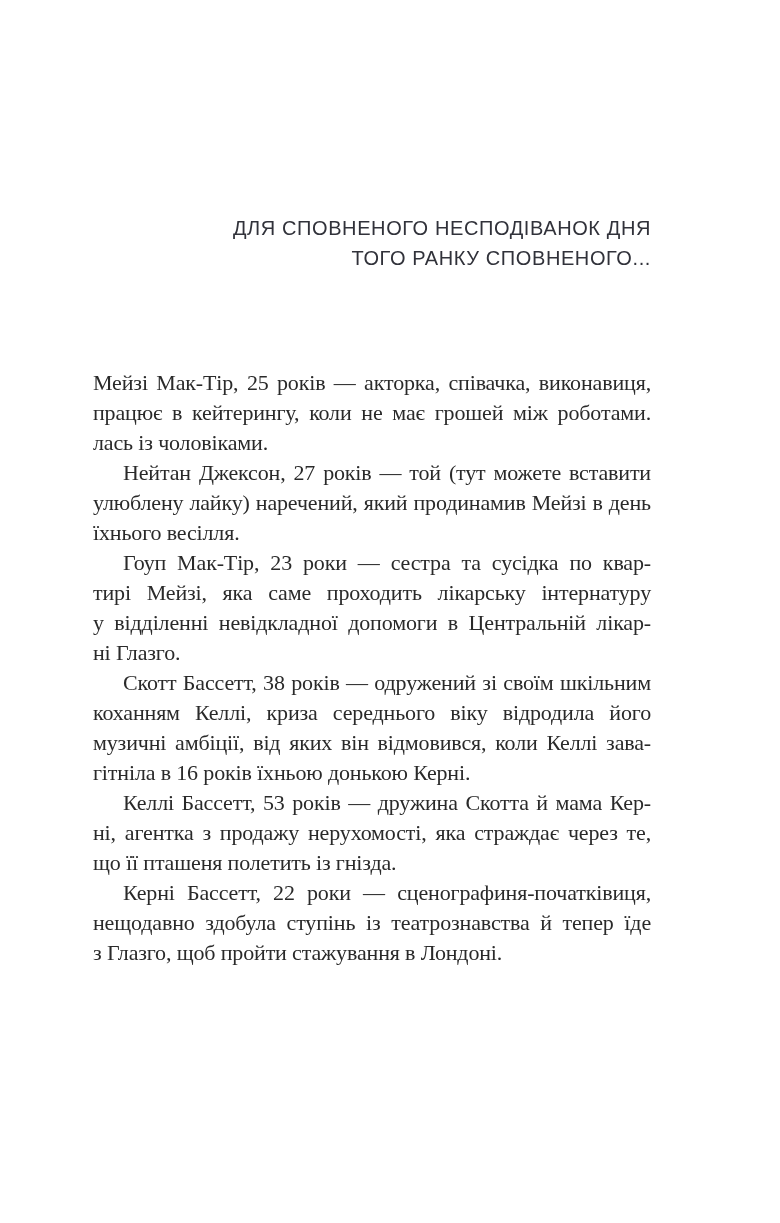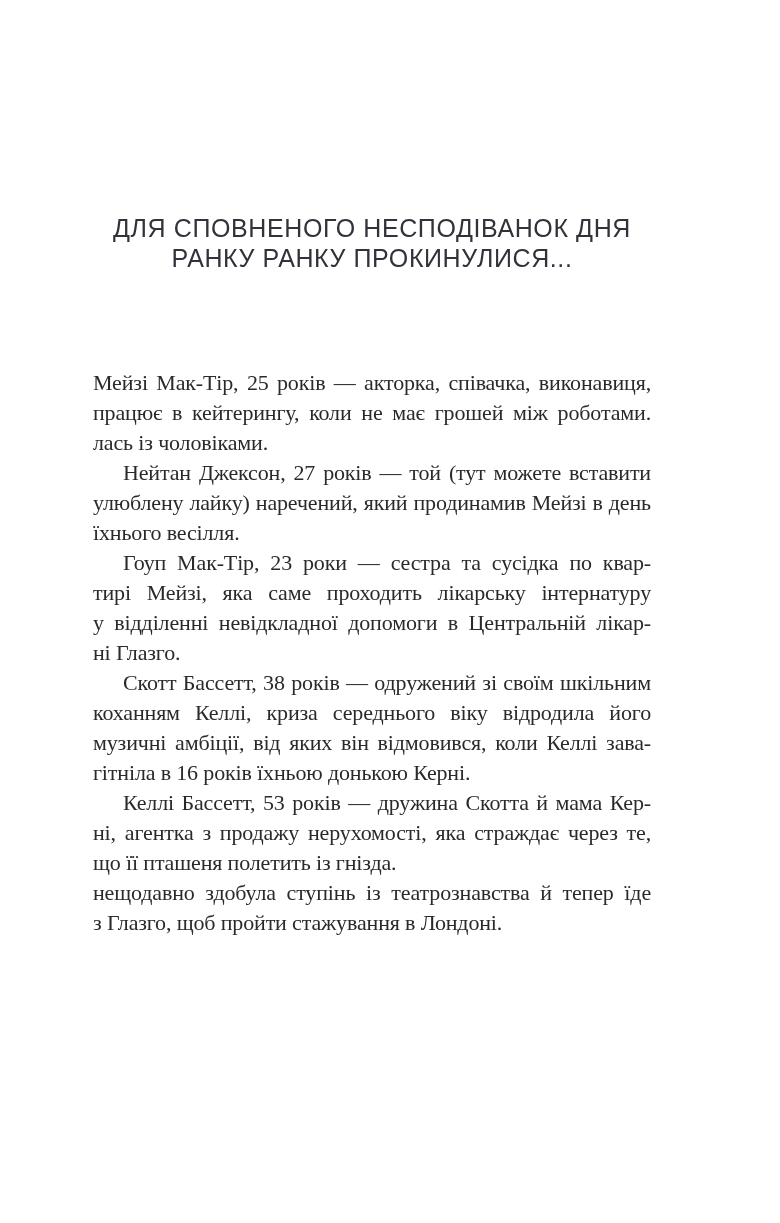--- a/index.html
+++ b/index.html
@@ -12,23 +12,23 @@
     width: 780px;
     height: 1223px;
     background: #ffffff;
     overflow: hidden;
   }
   .chapter-heading {
     position: absolute;
     top: 213px;
     left: 93px;
     width: 558px;
-    text-align: center;
+    text-align: right;
     font-family: "Liberation Sans", "DejaVu Sans", sans-serif;
-    font-size: 25px;
+    font-size: 20px;
     font-weight: 400;
     line-height: 30px;
     letter-spacing: 0.6px;
   }
   .body-text {
     position: absolute;
     top: 368px;
     left: 93px;
     width: 558px;
     font-family: "Liberation Serif", "DejaVu Serif", serif;
@@ -51,21 +51,21 @@
   .line.indent {
     text-indent: 30px;
   }
 </style>
 </head>
 <body>
 
 <div class="page" style="background: rgb(255, 255, 255);">
   <div class="chapter-heading" style="color: rgb(49, 50, 58);">
     <div class="heading-line">ДЛЯ СПОВНЕНОГО НЕСПОДІВАНОК ДНЯ</div>
-    <div class="heading-line">РАНКУ РАНКУ ПРОКИНУЛИСЯ...</div>
+    <div class="heading-line">ТОГО РАНКУ СПОВНЕНОГО...</div>
   </div>
 
   <div class="body-text" style="color: rgb(42, 42, 42);">
       <div class="para">
         <div class="line">Мейзі Мак-Тір, 25 років — акторка, співачка, виконавиця,</div>
         <div class="line">працює в кейтерингу, коли не має грошей між роботами.</div>
         <div class="line last">лась із чоловіками.</div>
       </div>
       <div class="para">
         <div class="line indent">Нейтан Джексон, 27 років — той (тут можете вставити</div>
@@ -83,17 +83,18 @@
         <div class="line">коханням Келлі, криза середнього віку відродила його</div>
         <div class="line">музичні амбіції, від яких він відмовився, коли Келлі зава-</div>
         <div class="line last">гітніла в 16 років їхньою донькою Керні.</div>
       </div>
       <div class="para">
         <div class="line indent">Келлі Бассетт, 53 років — дружина Скотта й мама Кер-</div>
         <div class="line">ні, агентка з продажу нерухомості, яка страждає через те,</div>
         <div class="line last">що її пташеня полетить із гнізда.</div>
       </div>
       <div class="para">
+        <div class="line indent">Керні Бассетт, 22 роки — сценографиня-початківиця,</div>
         <div class="line">нещодавно здобула ступінь із театрознавства й тепер їде</div>
         <div class="line last">з Глазго, щоб пройти стажування в Лондоні.</div>
       </div>
     </div>
 </div>
 
 </body></html>

